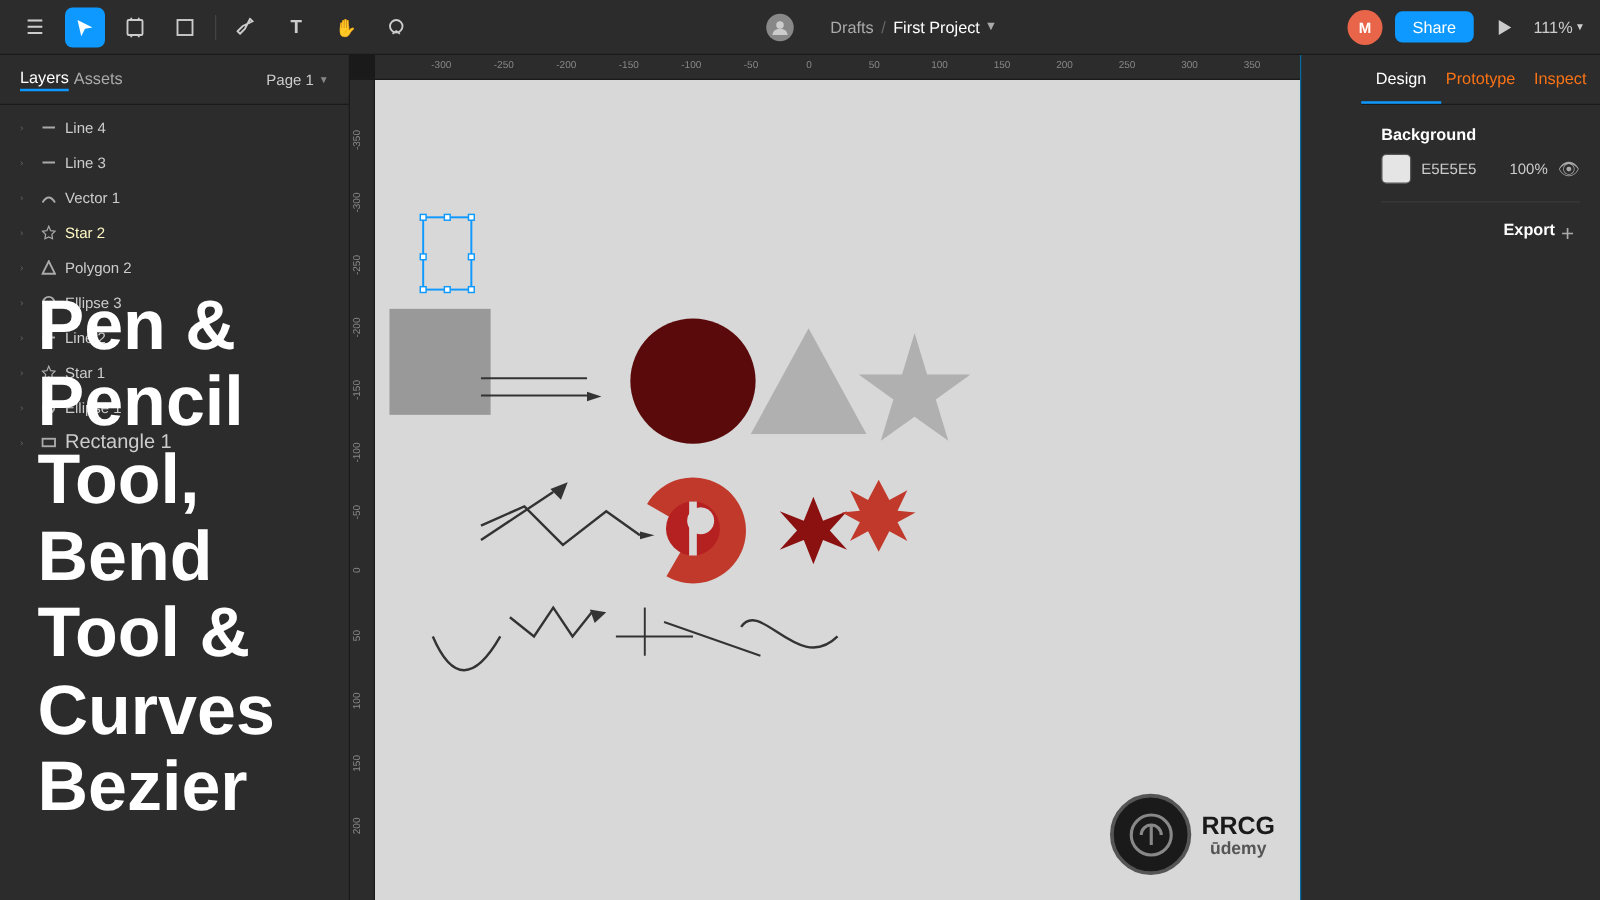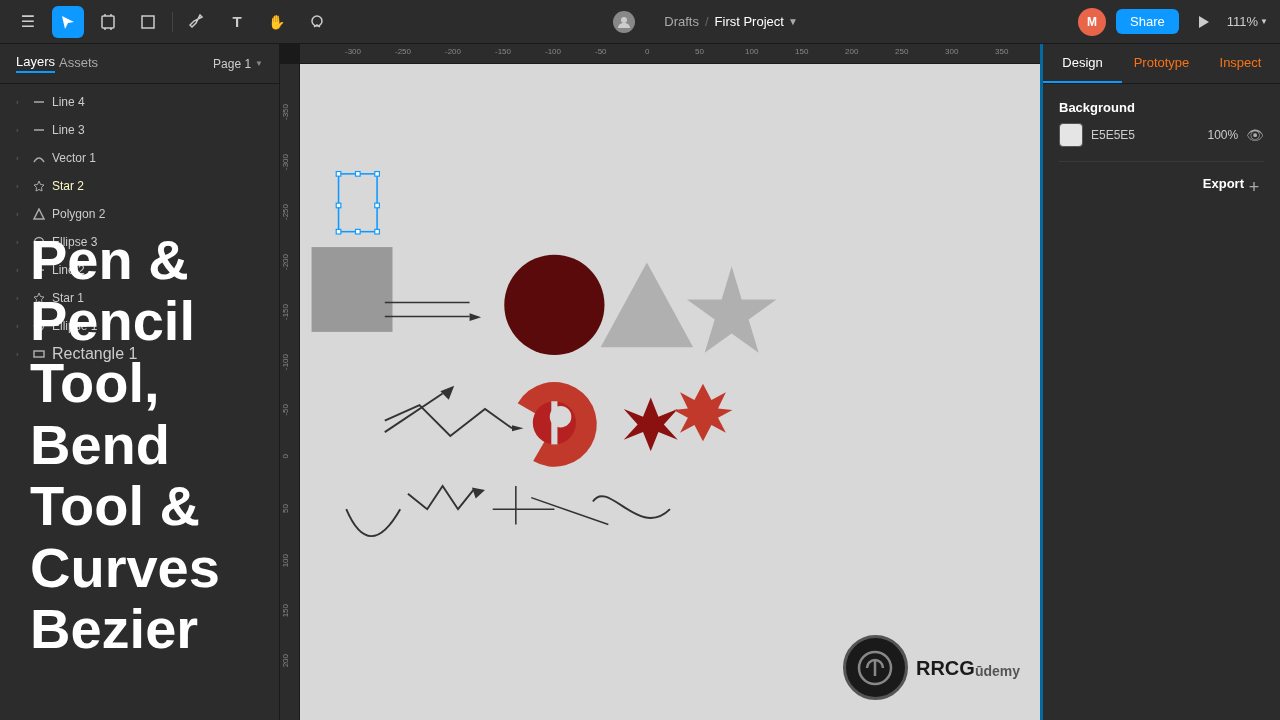--- a/index.html
+++ b/index.html
@@ -164,23 +164,24 @@
       position: absolute;
       top: 20px; left: 20px;
       right: 0; bottom: 0;
       background: #d8d8d8;
     }
 
     
     .right-panel {
       width: 240px;
       background: #2c2c2c;
-      border-left: 3px solid #0369a1;
+      border-left: 1px solid #0369a1;
       display: flex;
       flex-direction: column;
+      padding-left: 48px;
     }
 
     .design-tabs {
       display: flex;
       border-bottom: 1px solid #1a1a1a;
       height: 40px;
     }
     .design-tab {
       flex: 1; display: flex; align-items: center; justify-content: center;
       font-size: 13px; color: #f97316; cursor: pointer;
@@ -549,21 +550,21 @@
       </svg>
 
       <div class="watermark">
         <div style="width:65px;height:65px;border-radius:50%;background:#1a1a1a;border:3px solid #555;display:flex;flex-direction:column;align-items:center;justify-content:center;">
           <svg width="40" height="40" viewBox="0 0 40 40">
             <circle cx="20" cy="20" r="16" fill="none" stroke="#888" stroke-width="2.5"></circle>
             <path d="M12 20 a8 8 0 1 1 16 0" fill="none" stroke="#888" stroke-width="2.5"></path>
             <line x1="20" y1="12" x2="20" y2="28" stroke="#888" stroke-width="2.5"></line>
           </svg>
         </div>
-        <div style="display:flex;flex-direction:row;align-items:flex-end;">
+        <div style="display:flex;flex-direction:column;align-items:center;">
           <span style="font-size:20px;font-weight:900;color:#1a1a1a;line-height:1;">RRCG</span>
           <span style="font-size:14px;font-weight:600;color:#555;line-height:1;">ūdemy</span>
         </div>
       </div>
     </div>
   </div>
 
   <div class="right-panel">
     <div class="design-tabs">
       <div class="design-tab active">Design</div>

